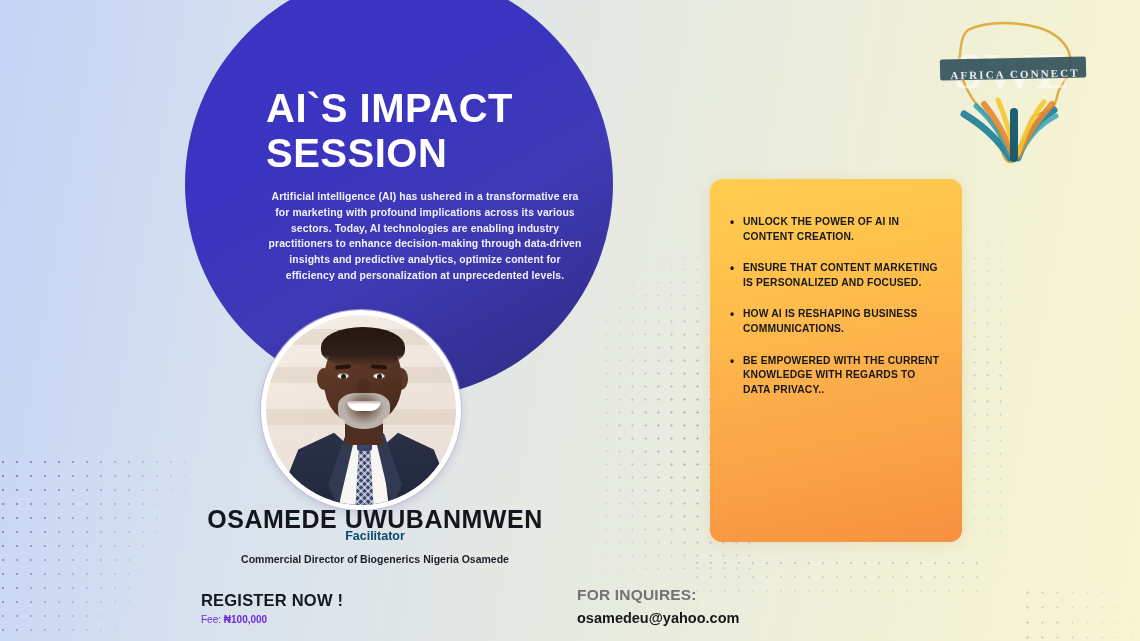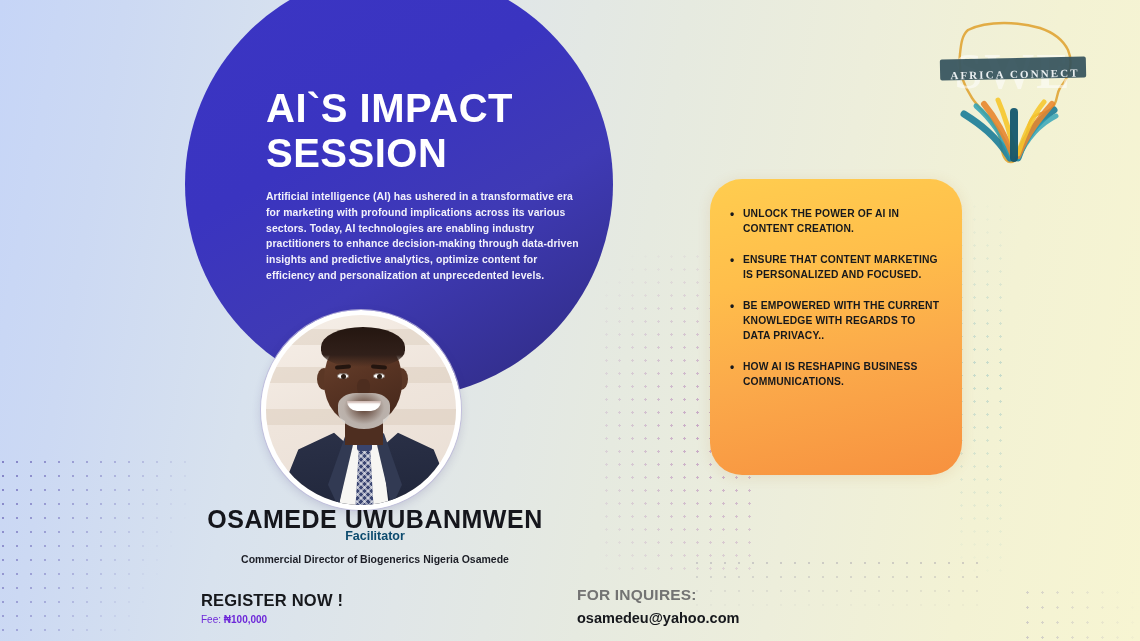--- a/index.html
+++ b/index.html
@@ -72,20 +72,21 @@
 
   #hero-title {
     position:absolute; left:266px; top:86px; width:330px;
     color:#ffffff; font-weight:800; font-size:40px; line-height:1.13;
     letter-spacing:.5px; text-transform:uppercase;
   }
   #hero-body {
     position:absolute; left:266px; top:189px; width:318px;
     color:#f2f1fb; font-size:10.4px; line-height:1.52; font-weight:700;
     letter-spacing:.01em;
+    text-align:center;
   }
 
   
   #speaker-photo {
     position:absolute; left:261px; top:310px; width:200px; height:200px;
     border-radius:50%; overflow:hidden;
     border:5px solid #ffffff;
     box-shadow:0 0 0 1px rgba(190,185,220,.8), 0 3px 10px rgba(60,50,120,.18);
     background:linear-gradient(160deg,#f6efe8 0%,#efe5dc 45%,#e9ded4 100%);
   }
@@ -165,25 +166,25 @@
     position:absolute; left:180px; top:529px; width:390px; text-align:center;
     color:#0c4a6e; font-weight:700; font-size:12.5px;
   }
   #speaker-org {
     position:absolute; left:180px; top:552px; width:390px; text-align:center;
     color:#1c1e26; font-weight:700; font-size:10.5px; line-height:1.38;
   }
 
   
   #benefits-card {
-    position:absolute; left:710px; top:179px; width:252px; height:296px;
-    border-radius:32px;
+    position:absolute; left:710px; top:179px; width:252px; height:363px;
+    border-radius:12px;
     background:linear-gradient(168deg,#ffcd4f 0%,#ffbe4b 32%,#fba94a 62%,#f7913f 100%);
     box-shadow:0 2px 14px rgba(190,120,40,.14);
-    padding:28px 20px 18px 20px;
+    padding:36px 20px 18px 20px;
   }
   #benefits-list { list-style:none; }
   #benefits-list li {
     position:relative; padding-left:13px; margin-bottom:17px;
     color:#16181c; font-weight:800; font-size:10.3px; line-height:1.42;
     letter-spacing:.015em; text-transform:uppercase;
   }
   #benefits-list li::before {
     content:"\2022"; position:absolute; left:0; top:-1px;
     font-size:12px; line-height:1.4; color:#16181c;
@@ -258,22 +259,22 @@
 </div>
 
 <div id="speaker-name">Osamede Uwubanmwen</div>
 <div id="speaker-role">Facilitator</div>
 <div id="speaker-org">Commercial Director of Biogenerics Nigeria Osamede</div>
 
 <div id="benefits-card">
   <ul id="benefits-list">
     <li>UNLOCK THE POWER OF AI IN CONTENT CREATION.</li>
     <li>ENSURE THAT CONTENT MARKETING IS PERSONALIZED AND FOCUSED.</li>
+    <li>HOW AI IS RESHAPING BUSINESS COMMUNICATIONS.</li>
     <li>BE EMPOWERED WITH THE CURRENT KNOWLEDGE WITH REGARDS TO DATA PRIVACY..</li>
-    <li>HOW AI IS RESHAPING BUSINESS COMMUNICATIONS.</li>
   </ul>
 </div>
 
 <div id="register-heading">REGISTER NOW !</div>
 <div id="register-fee">
   <span>Fee:</span>
   <b>₦100,000</b>
 </div>
 <div id="inquires-heading">FOR INQUIRES:</div>
 <a href="#" id="inquires-email" style="text-decoration:none;">osamedeu@yahoo.com</a>

